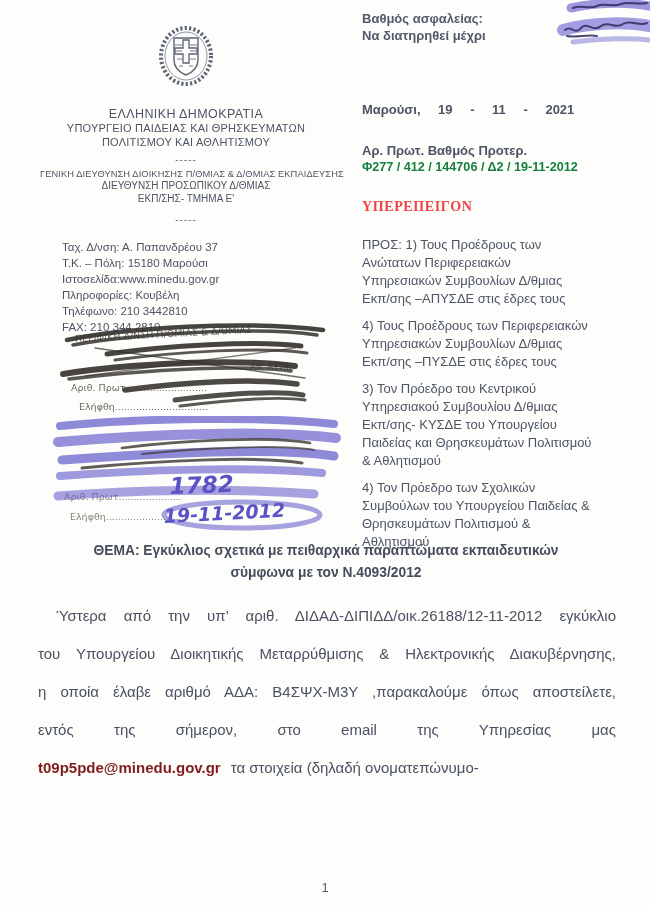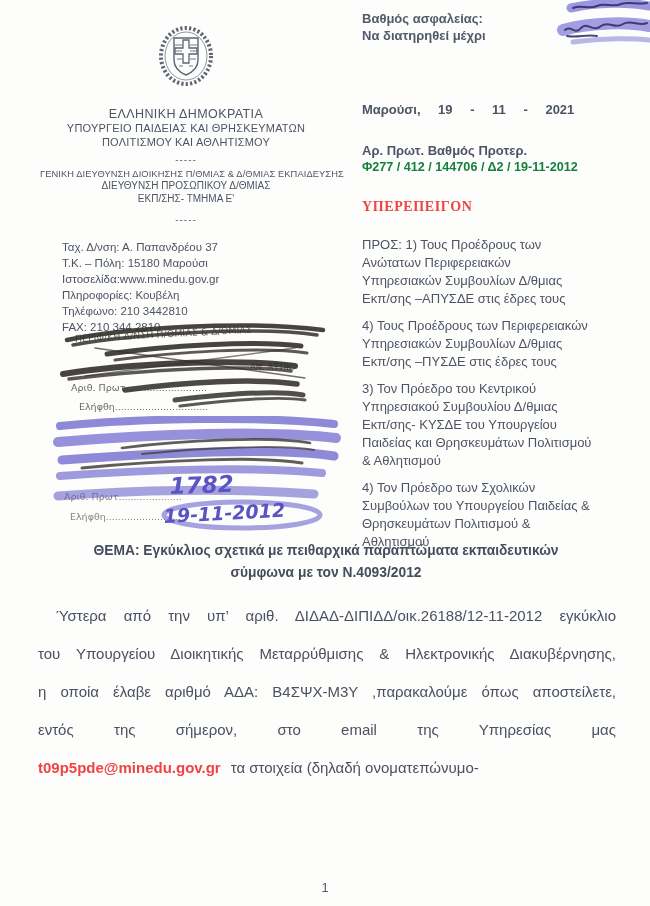--- a/index.html
+++ b/index.html
@@ -34,21 +34,21 @@
   .recipients{margin-top:21px;font-size:13px;line-height:18px;text-align:left;}
   .recipient{margin-bottom:9px;}
   
   .subject{left:40px;top:540px;width:572px;text-align:center;
            font-weight:700;font-size:13.8px;line-height:22px;color:#454d5c;}
   
   .body-par{left:38px;top:604px;width:578px;font-size:15px;color:#4a5160;}
   .bline{height:38px;line-height:24px;text-align:justify;text-align-last:justify;}
   .bline.first{text-indent:18px;}
   .bline.last{display:flex;gap:10px;align-items:baseline;text-align:left;text-align-last:left;}
-  .email{font-weight:700;color:#ef4444;}
+  .email{font-weight:700;color:#7f1d1d;}
   
   .pagenum{left:0;right:0;top:880px;text-align:center;font-size:13px;color:#555c6b;}
   svg text{font-family:"DejaVu Sans",sans-serif;}
   .hwtext{font-style:italic;font-weight:600;}
 </style>
 </head>
 <body>
 
 <div class="page">
 

